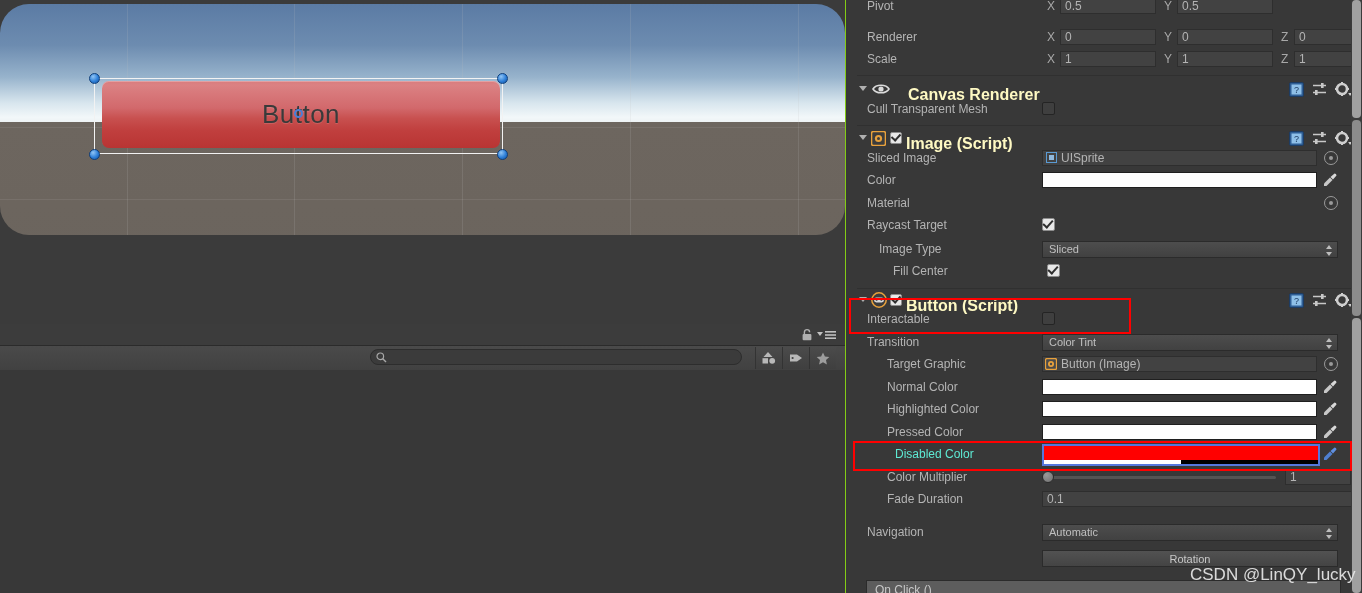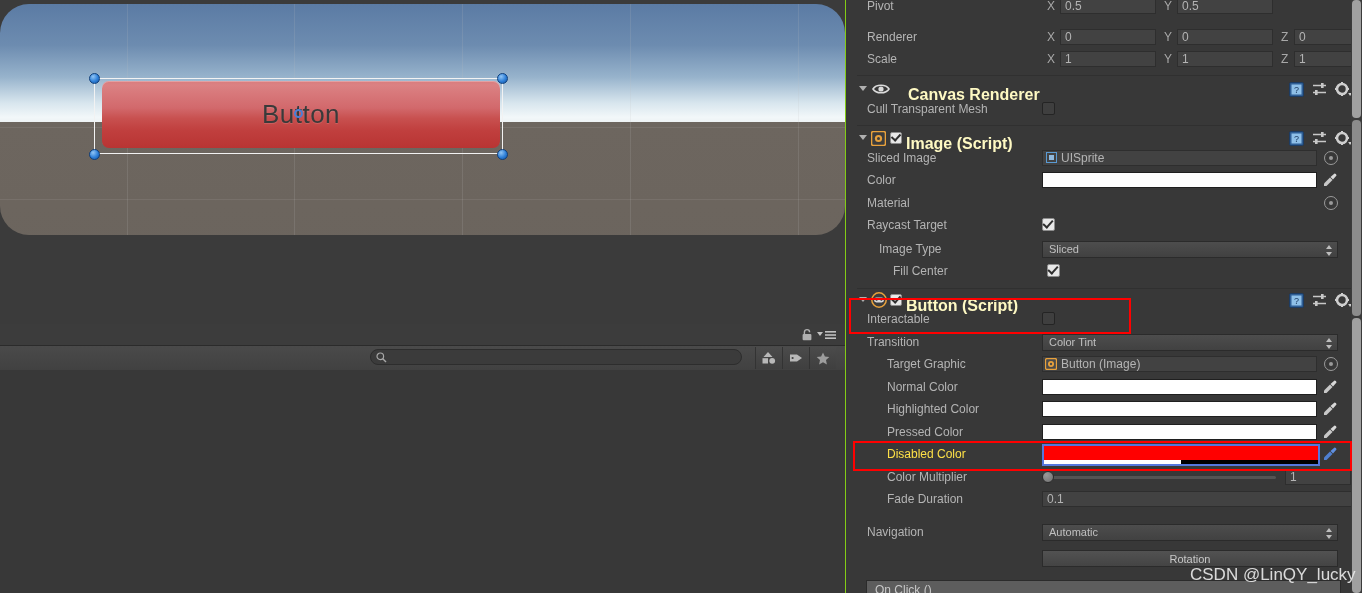--- a/index.html
+++ b/index.html
@@ -44,21 +44,21 @@
      background:linear-gradient(to bottom,#4b4b4b,#3f3f3f);border-left:1px solid #333;
      display:flex;align-items:center;justify-content:center;}
   #panel-body{position:absolute;left:0;top:46px;width:845px;height:223px;background:#383838;}
 
   
   #inspector{position:absolute;left:845px;top:0;width:517px;height:593px;background:#383838;
      border-left:1px solid #84cc16;box-sizing:border-box;overflow:hidden;}
 
   .row{position:absolute;left:11px;width:495px;height:22px;}
   .lbl{position:absolute;top:3px;color:#b4b4b4;font-size:12px;white-space:nowrap;}
-  .lbl.blue{color:#fde047;}
+  .lbl.blue{color:#5eead4;margin-left:8px;}
 
   .field{position:absolute;height:16px;top:2px;background:#424242;border:1px solid #2e2e2e;
      box-sizing:border-box;color:#b4b4b4;font-size:12px;line-height:14px;padding-left:4px;overflow:hidden;}
   .axis{position:absolute;top:3px;color:#a8a8a8;font-size:12px;}
 
   .sep{position:absolute;left:11px;width:495px;height:1px;background:#303030;}
   .hdr{position:absolute;left:0;width:517px;height:22px;}
   .hdr-title{position:absolute;top:7px;font-size:16px;font-weight:bold;color:#fef9c3;}
   .foldout{position:absolute;top:7px;width:0;height:0;
      border-left:5px solid #b0b0b0;border-top:3.5px solid transparent;border-bottom:3.5px solid transparent;}

